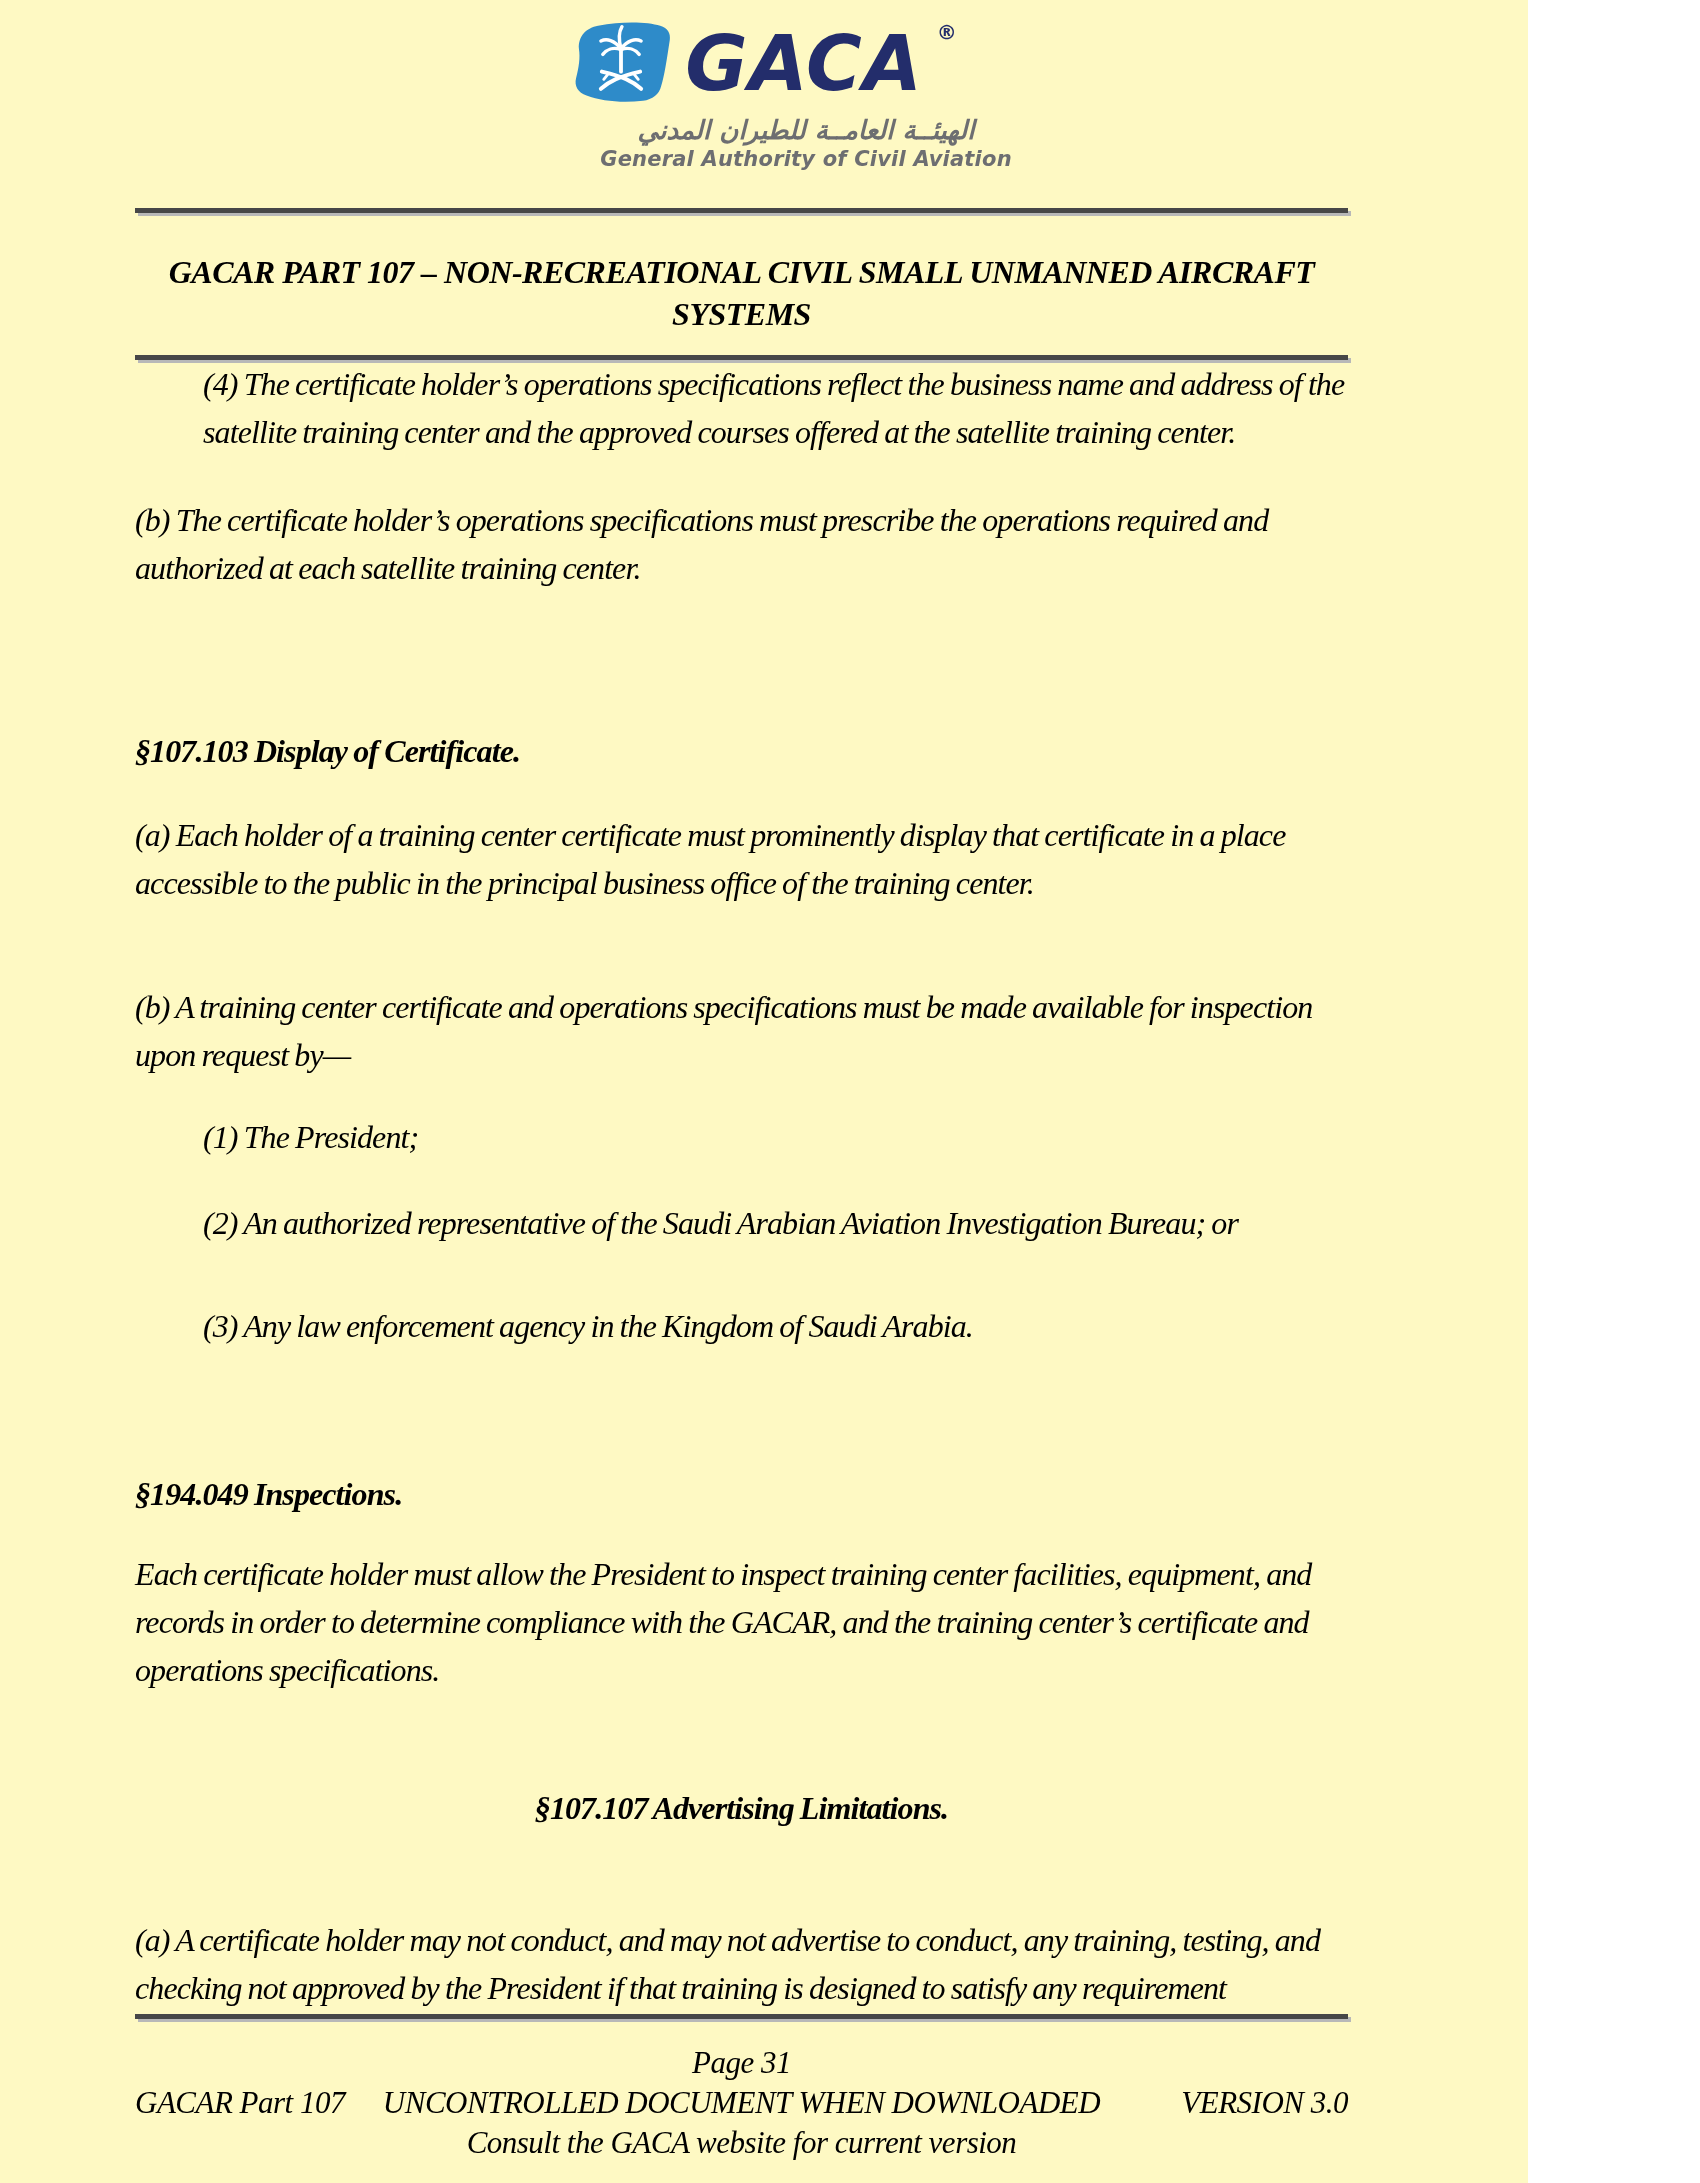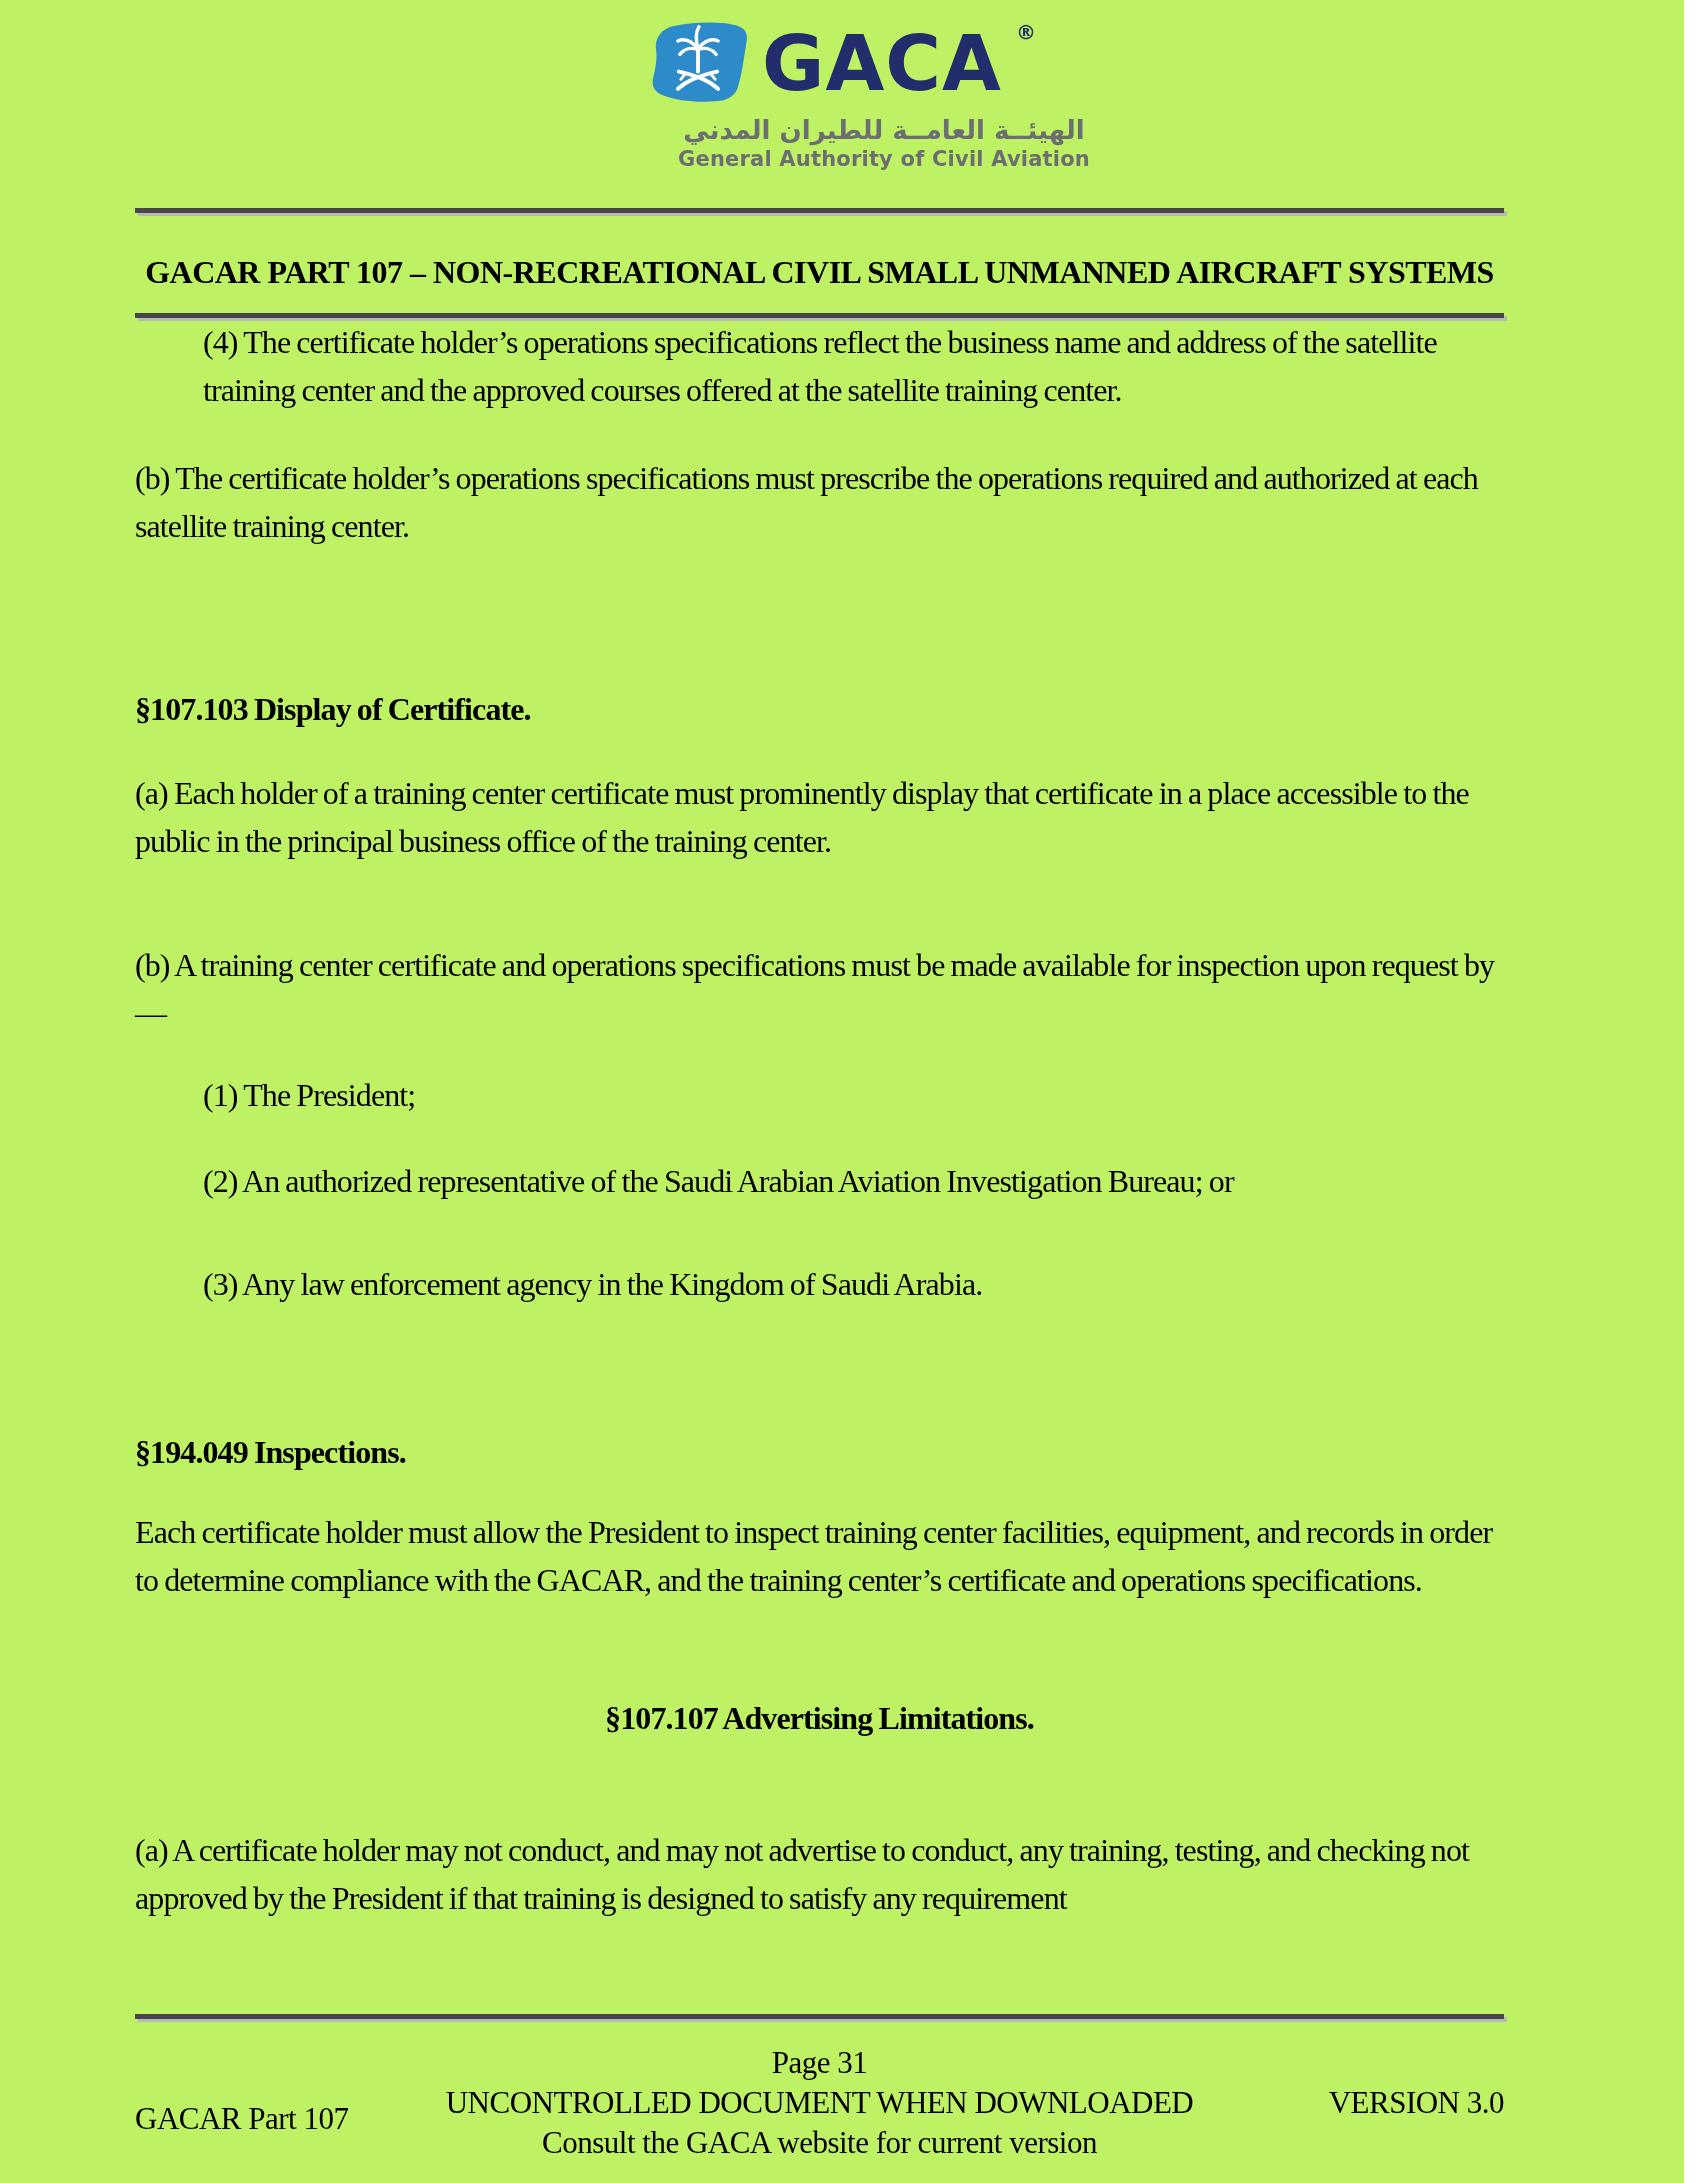--- a/index.html
+++ b/index.html
@@ -1,24 +1,25 @@
 <!DOCTYPE html>
 <html><head>
 <meta charset="utf-8">
 <style>
   * { margin:0; padding:0; box-sizing:border-box; }
   html,body { background:#ffffff; }
   .page {
     position:relative;
-    width:1684px;
+    width:1528px;
     height:2183px;
-    background:#bef264;
+    background:#fef9c3;
     overflow:hidden;
     font-family:"Liberation Serif", serif;
     color:#000000;
+    font-style:italic;
   }
   .content { margin:0 180px 0 135px; } 
 
   
   .logo-block{
     width:max-content;
     margin:18px auto 0 auto;
     display:flex;
     flex-direction:column;
     align-items:center;
@@ -109,21 +110,21 @@
     right:180px;
     top:2014px;
   }
   .footer-text{
     font-size:31px;
     line-height:40px;
     letter-spacing:-0.5px;
   }
   .footer-pageline{ text-align:center; margin-top:24px; }
   .footer-row{ position:relative; text-align:center; }
-  .footer-left { position:absolute; left:0; top:16px; }
+  .footer-left { position:absolute; left:0; top:0; }
   .footer-right{ position:absolute; right:0; top:0; }
   .footer-note { text-align:center; }
 </style>
 </head>
 <body>
 
 <div class="page">
 
   <div class="logo-block">
     <div class="logo-row">

